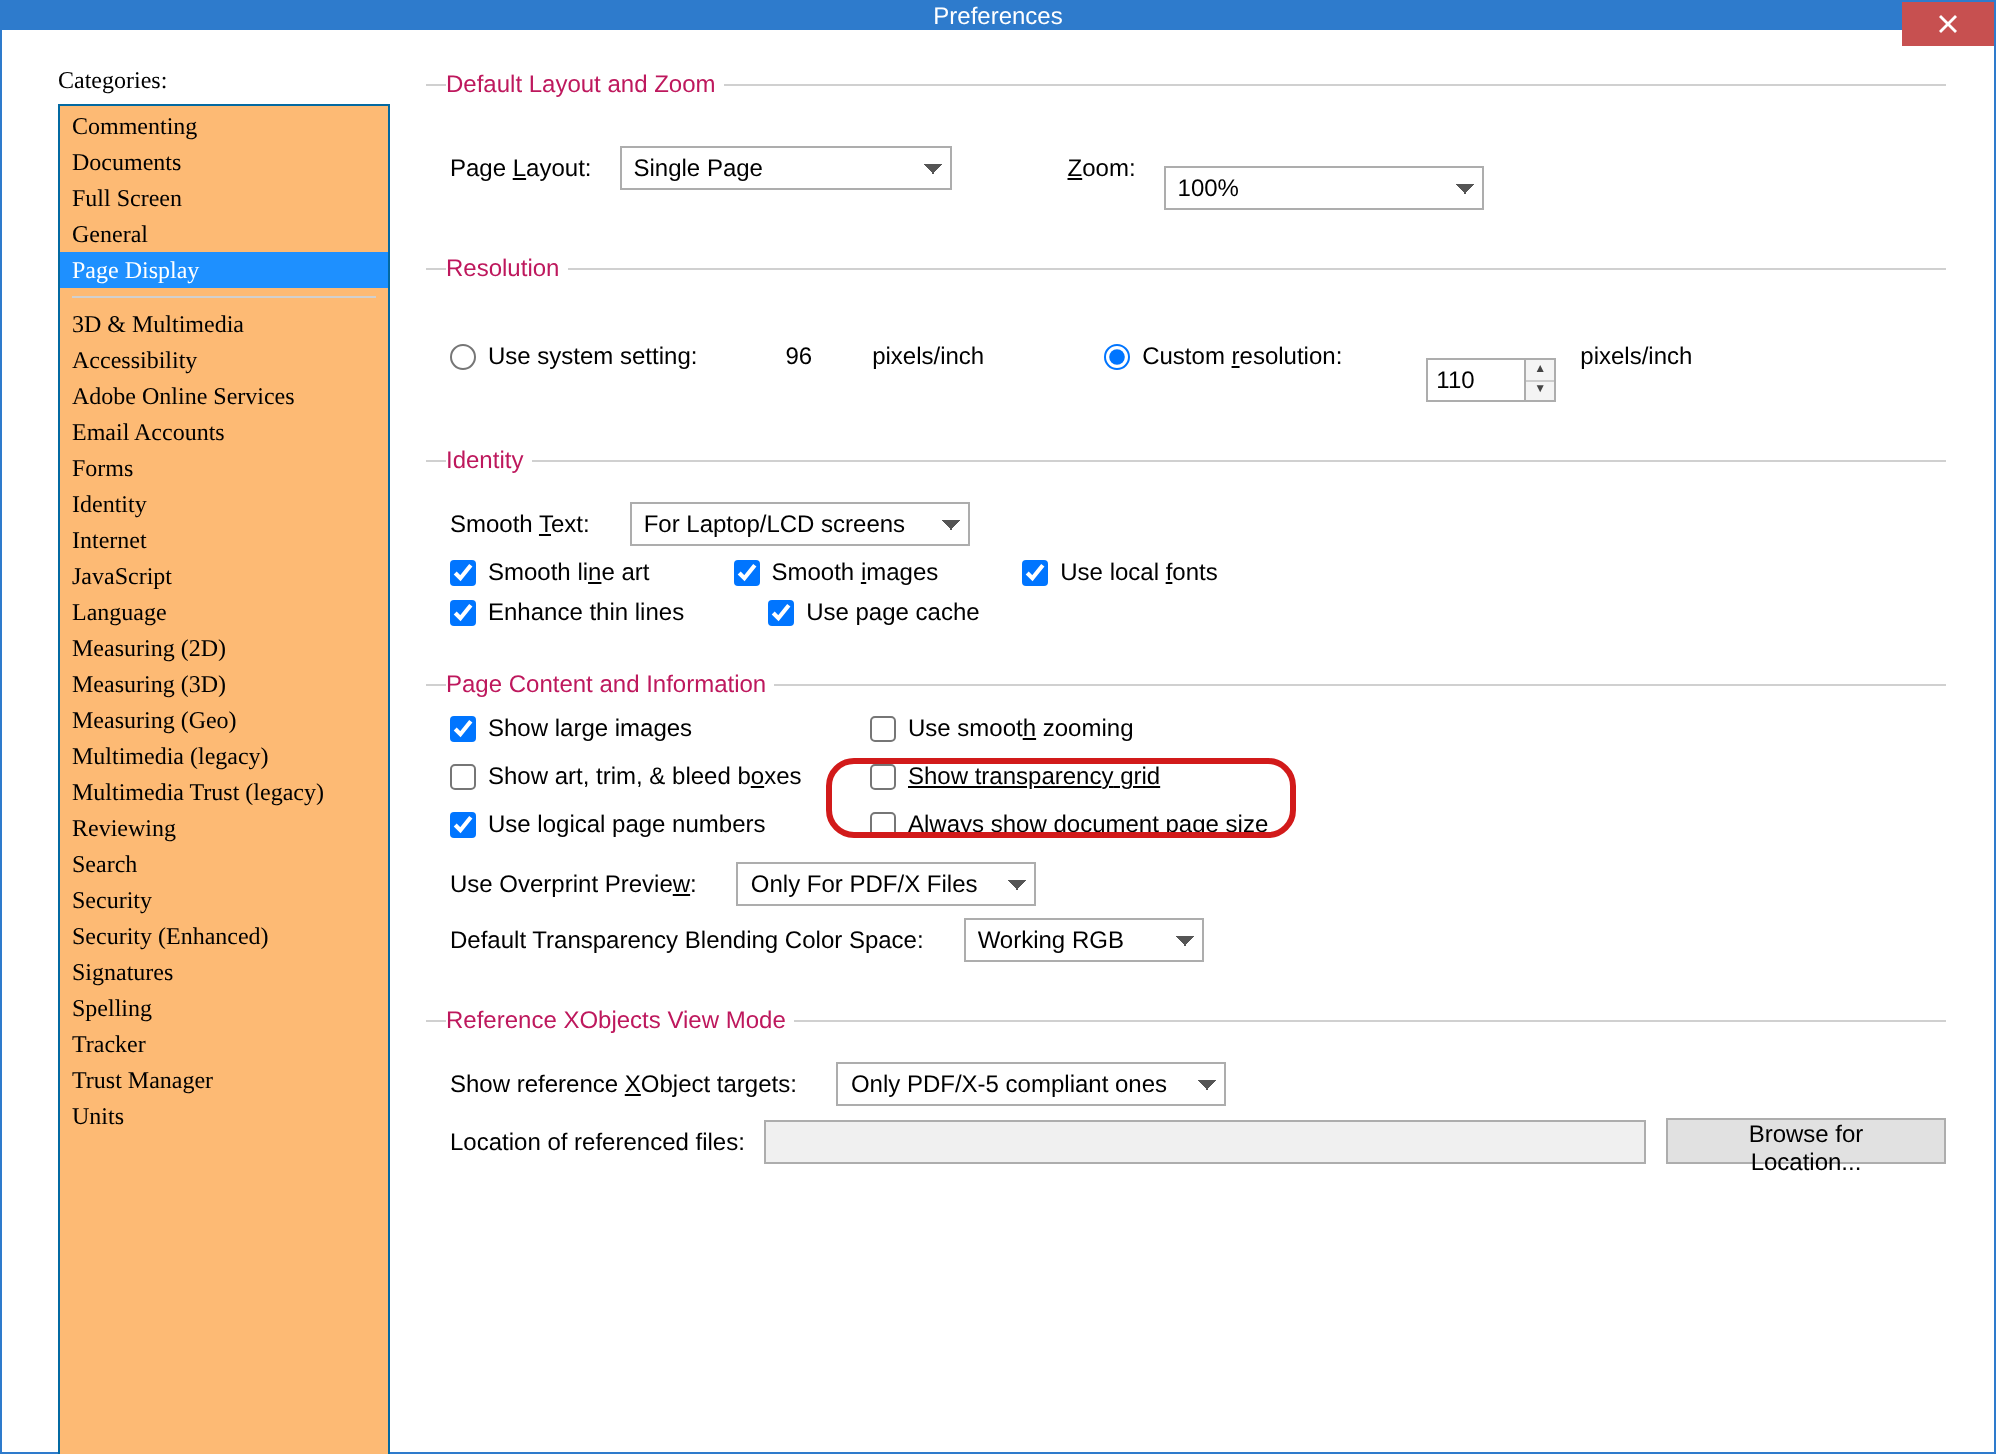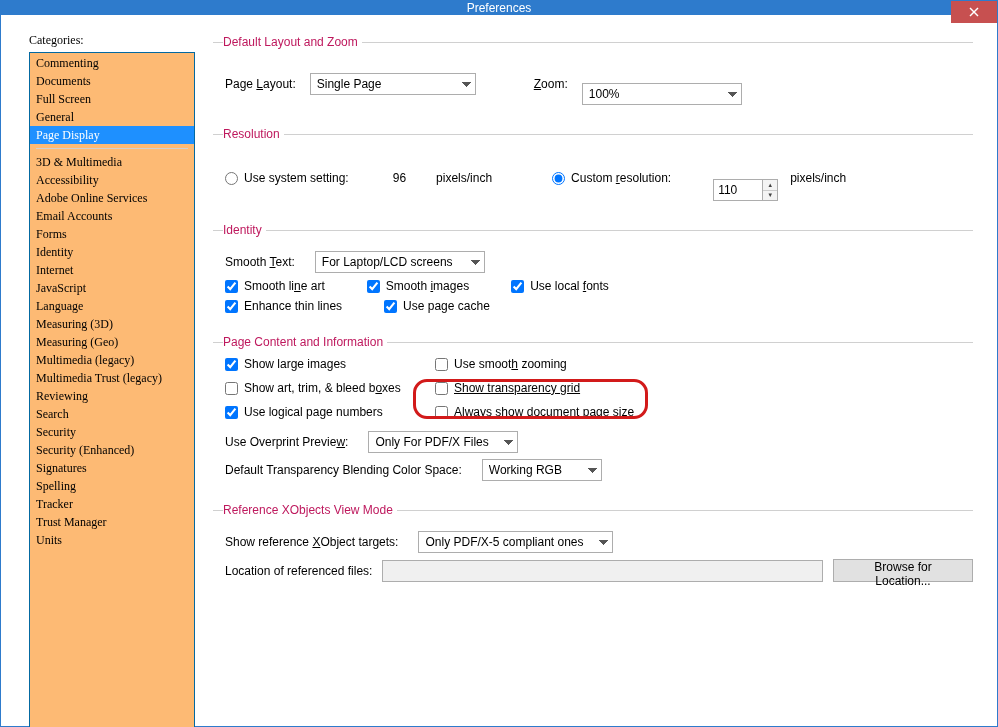--- a/index.html
+++ b/index.html
@@ -240,20 +240,21 @@
           <div class="cat-sep"></div>
           <div class="cat-item">3D &amp; Multimedia</div>
           <div class="cat-item">Accessibility</div>
           <div class="cat-item">Adobe Online Services</div>
           <div class="cat-item">Email Accounts</div>
           <div class="cat-item">Forms</div>
           <div class="cat-item">Identity</div>
           <div class="cat-item">Internet</div>
           <div class="cat-item">JavaScript</div>
           <div class="cat-item">Language</div>
+          <div class="cat-item">Measuring (2D)</div>
           <div class="cat-item">Measuring (3D)</div>
           <div class="cat-item">Measuring (Geo)</div>
           <div class="cat-item">Multimedia (legacy)</div>
           <div class="cat-item">Multimedia Trust (legacy)</div>
           <div class="cat-item">Reviewing</div>
           <div class="cat-item">Search</div>
           <div class="cat-item">Security</div>
           <div class="cat-item">Security (Enhanced)</div>
           <div class="cat-item">Signatures</div>
           <div class="cat-item">Spelling</div>

